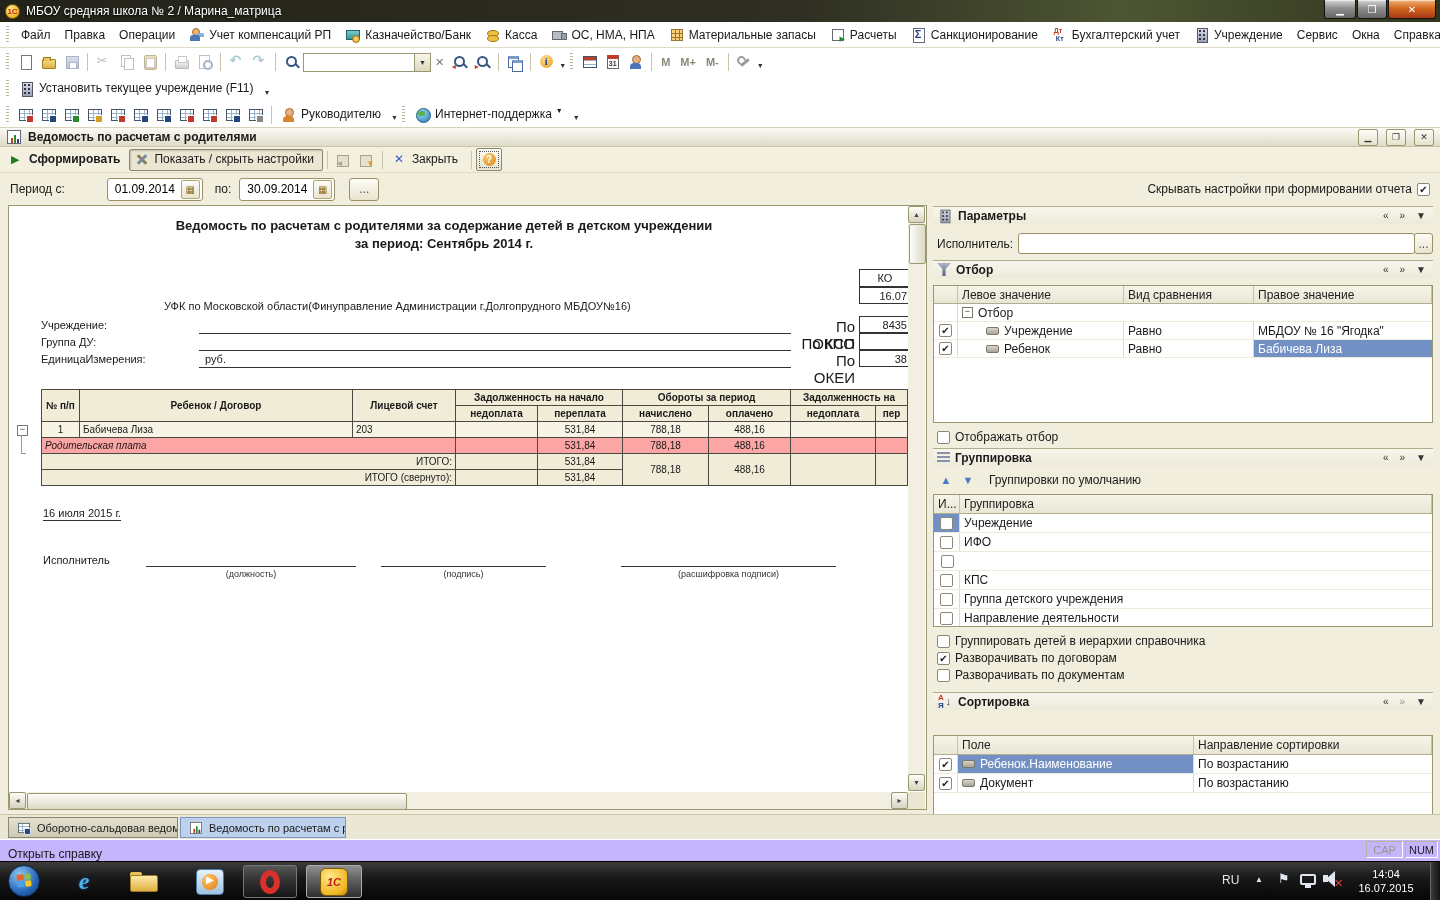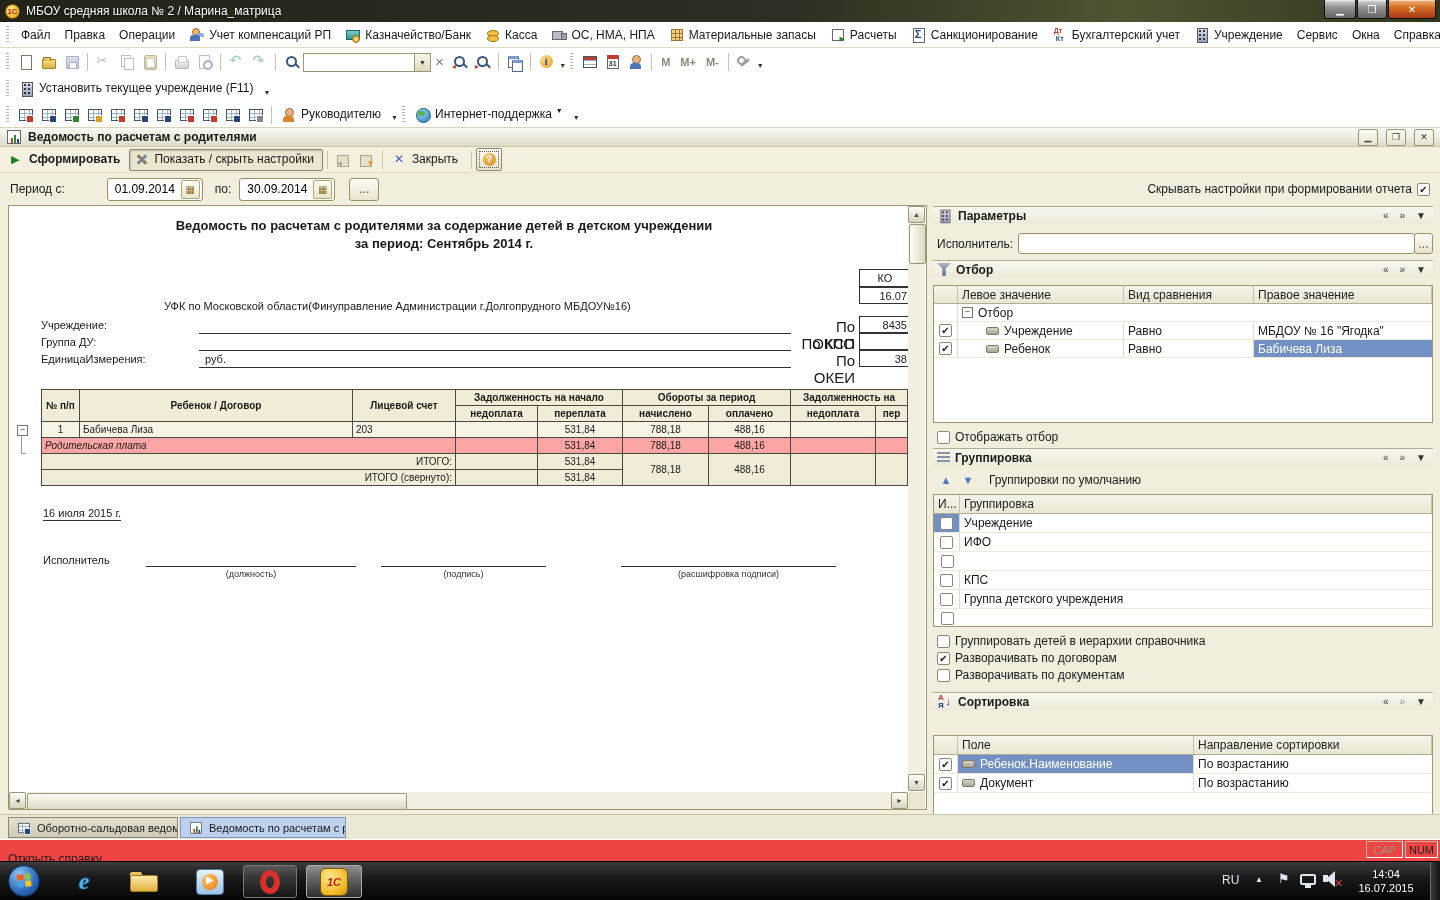--- a/index.html
+++ b/index.html
@@ -187,22 +187,22 @@
   .selcell{background:#7290c4;color:#fff}
   .chip{width:11px;height:6px;background:linear-gradient(#d8d5c8,#a8a595);border:1px solid #7a786a;border-radius:2px;flex:none}
   .gboxi{width:9px;height:9px;border:1px solid #7a786a;background:#fff;font-size:9px;line-height:7px;text-align:center;color:#333;flex:none}
   .arrbtn{width:18px;height:16px;display:flex;align-items:center;justify-content:center;color:#4a7ac8;font-size:11px}
   .popt{position:absolute;left:4px;height:16px;display:flex;align-items:center;gap:5px;white-space:nowrap}
   
   #tabbar{left:0;top:814px;width:1440px;height:25px;background:#ebe7d5;border-top:1px solid #c9c5aa}
   .tab{position:absolute;top:2px;height:21px;display:flex;align-items:center;gap:5px;padding:0 7px;box-sizing:border-box;
     border:1px solid #8a8774;background:linear-gradient(#e4e0d0,#cfcab6);white-space:nowrap;overflow:hidden;font-size:11px}
   .tab.active{background:#bdd0ec;border-color:#7a96c0}
-  #statusbar{left:0;top:839px;width:1440px;height:22px;background:#ef4444;border-top:1px solid #fff;box-sizing:border-box;
-    display:flex;align-items:flex-start;padding:12px 8px}
+  #statusbar{left:0;top:839px;width:1440px;height:22px;background:#c4b5fd;border-top:1px solid #fff;box-sizing:border-box;
+    display:flex;align-items:flex-end;padding:0 8px}
   .ind{position:absolute;top:2px;height:17px;border:1px solid;border-color:#b8b49c #fff #fff #b8b49c;
     font-size:11px;display:flex;align-items:center;justify-content:center;box-sizing:border-box}
   
   #taskbar{left:0;top:861px;width:1440px;height:39px;background:linear-gradient(#3c3c3c,#191919 40%,#050505);border-top:1px solid #000}
   .orb{position:absolute;left:8px;top:3px;width:32px;height:32px;border-radius:50%;
     background:radial-gradient(circle at 35% 28%,#8cc8f0,#2a66b8 60%,#123a77);border:1px solid #0a2a55;box-sizing:border-box}
   .orb .fl{position:absolute;left:8px;top:8px;width:14px;height:13px;display:grid;grid-template-columns:1fr 1fr;gap:1px;transform:rotate(-6deg)}
   .orb .fl i{border-radius:1px}
   .tk{position:absolute;top:3px;height:33px;display:flex;align-items:center;justify-content:center}
   .tile{border:1px solid #777;border-radius:3px;background:linear-gradient(rgba(255,255,255,.18),rgba(255,255,255,.05));box-sizing:border-box}
@@ -736,20 +736,21 @@
     <div class="prow" style="height:19px">
       <div class="pc" style="width:26px;justify-content:center">
           <span class="cb"></span>
         </div>
       <div class="pc" style="flex:1">Группа детского учреждения</div>
     </div>
     <div class="prow" style="height:19px">
       <div class="pc" style="width:26px;justify-content:center">
           <span class="cb"></span>
         </div>
+      <div class="pc" style="flex:1">Направление деятельности</div>
     </div>
   </div>
   <div class="popt" style="top:428px">
     <span class="cb"></span>
     <span>Группировать детей в иерархии справочника</span>
   </div>
   <div class="popt" style="top:445px">
     <span class="cb on"></span>
     <span>Разворачивать по договорам</span>
   </div>

